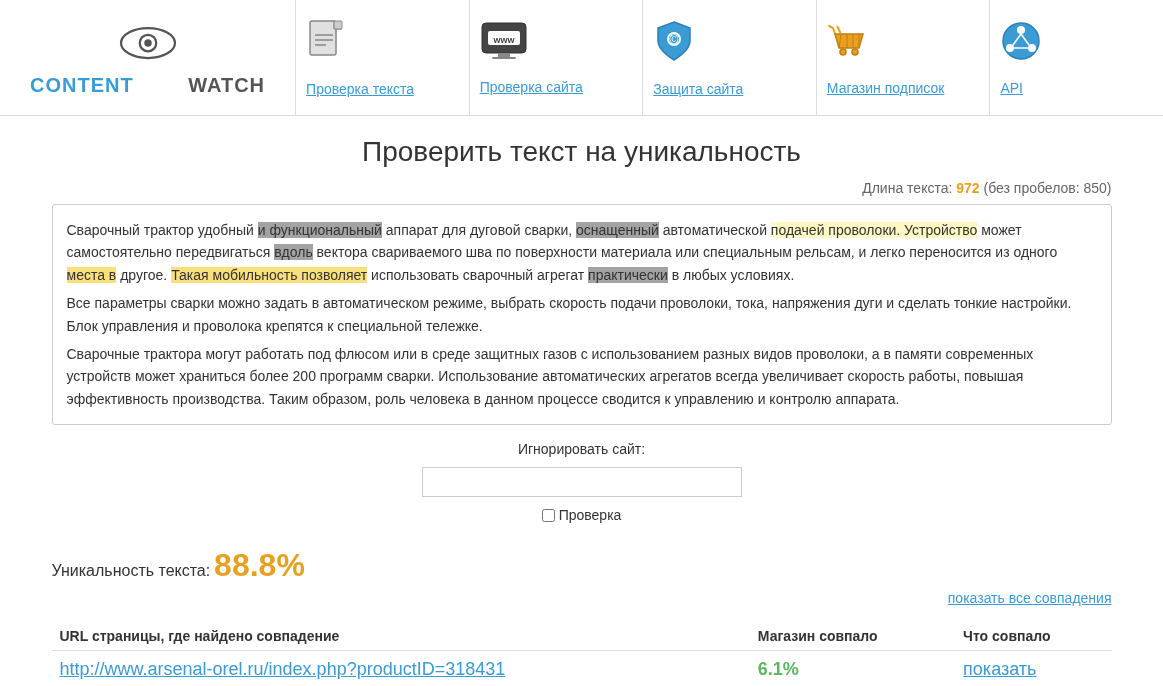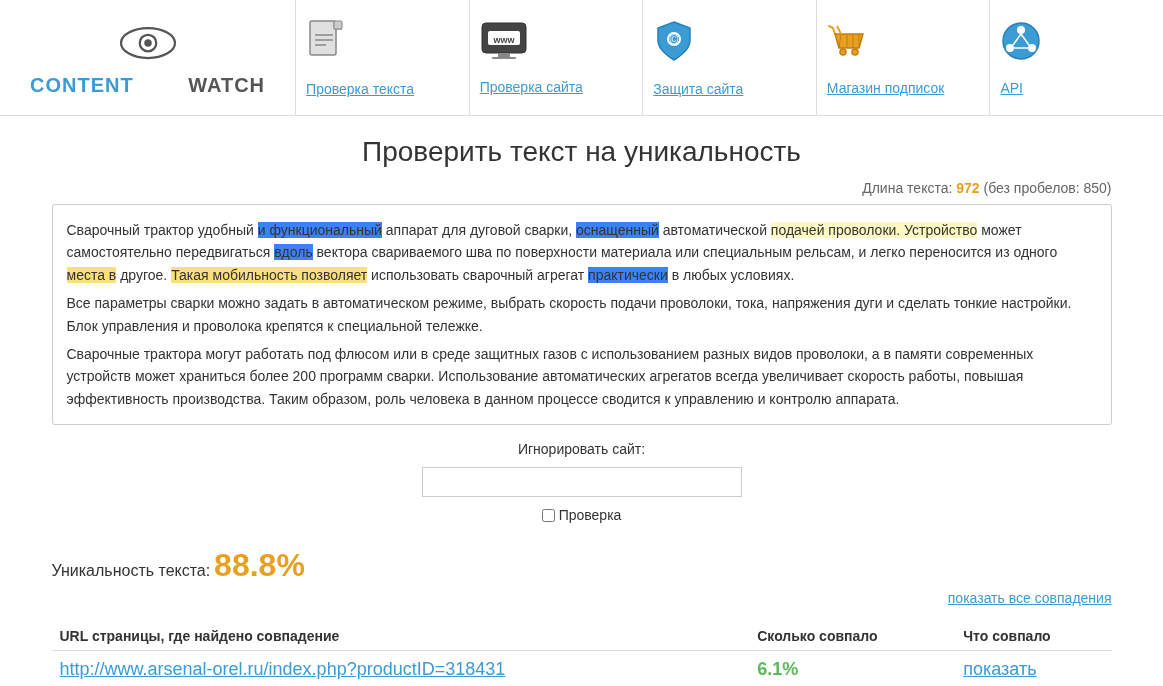--- a/index.html
+++ b/index.html
@@ -96,21 +96,21 @@
       line-height: 1.6;
       margin-bottom: 16px;
       color: #333;
     }
     .text-content-box p {
       margin-bottom: 6px;
     }
     .text-content-box p:last-child { margin-bottom: 0; }
 
     
-    .hl-orange { background-color: #3b82f6; }
+    .hl-orange { background-color: #a3a3a3; }
     .hl-blue { background-color: #fef9c3; }
     .hl-yellow { background-color: #f9e07a; }
 
     
     .ignore-row {
       display: flex;
       align-items: center;
       justify-content: center;
       gap: 10px;
       margin-bottom: 24px;
@@ -324,21 +324,21 @@
   <div class="uniqueness-section">
     <span class="uniqueness-label">Уникальность текста:</span>
     <span class="uniqueness-value">88.8%</span>
   </div>
   <a class="show-all-link">показать все совпадения</a>
 
   <table class="results-table">
     <thead>
       <tr>
         <th>URL страницы, где найдено совпадение</th>
-        <th>Сколько совпало</th>
+        <th>Магазин совпало</th>
         <th>Что совпало</th>
       </tr>
     </thead>
     <tbody id="results-tbody">
     <tr>
           <td><a class="url-link">http://www.arsenal-orel.ru/index.php?productID=318431</a></td>
           <td class="percent-green">6.1%</td>
           <td><a class="show-link">показать</a></td>
         </tr>
         <tr>

